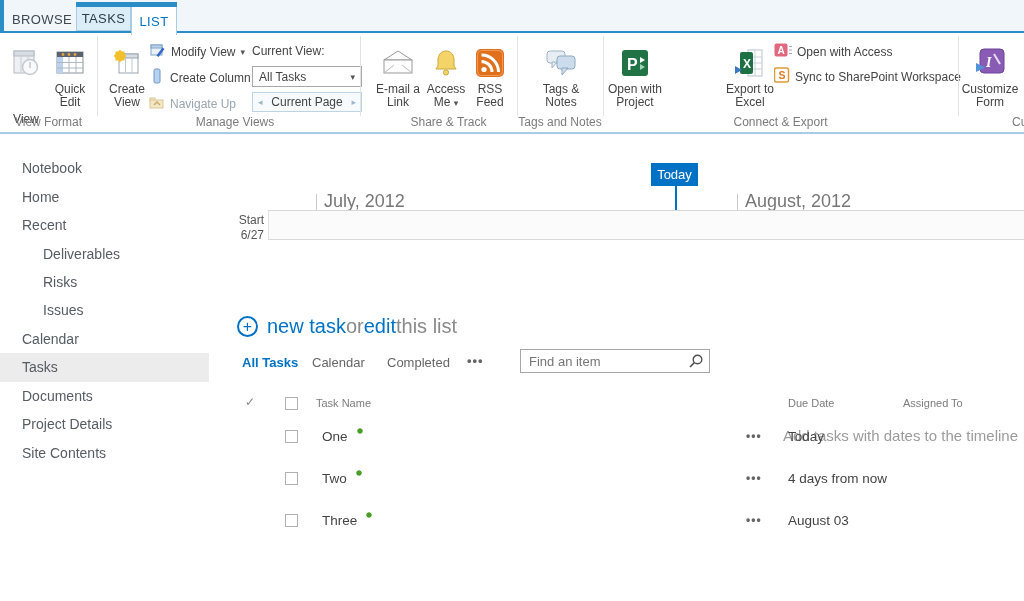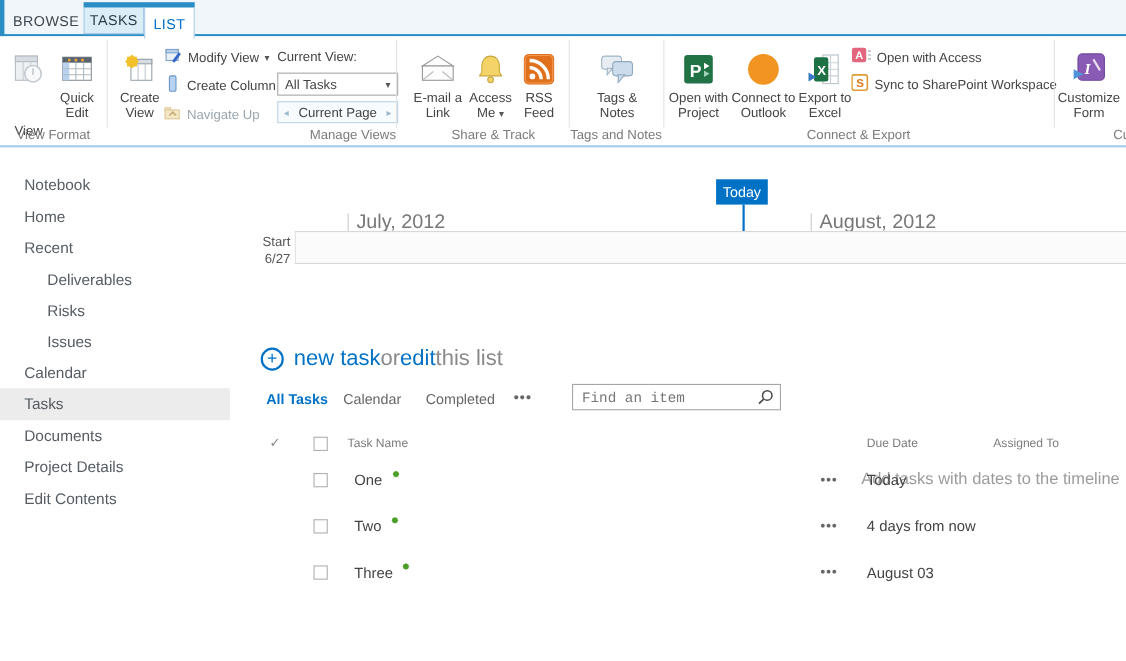--- a/index.html
+++ b/index.html
@@ -67,21 +67,21 @@
                  margin-right:9px; cursor:pointer; }
   .lnk { color:#0072c6; cursor:pointer; }
   .view-link { position:absolute; top:355px; font-size:13px; cursor:pointer; }
   .view-link.sel { color:#0072c6; font-weight:bold; }
   .view-link.plain { color:#666; }
   .view-dots { position:absolute; top:353px; left:467px; font-size:13px; font-weight:bold;
                letter-spacing:1px; color:#666; cursor:pointer; }
   .searchbox { position:absolute; left:520px; top:349px; width:190px; height:24px; background:#fff;
                border:1px solid #a6a6a6; }
   .searchbox input { position:absolute; left:0; top:0; width:162px; height:22px; border:none; outline:none;
-               padding:0 0 0 8px; font-size:13px; color:#444; font-family:Liberation Mono, monospace;
+               padding:0 0 0 8px; font-size:13px; color:#444; font-family:Liberation Sans, sans-serif;
                background:transparent; }
   .searchbox input::placeholder { color:#767676; opacity:1; }
   .mag { position:absolute; right:5px; top:3px; cursor:pointer; }
 
   
   .cell { position:absolute; white-space:nowrap; }
   .th { font-size:11px; color:#7c7c7c; cursor:pointer; }
   .check-all { position:absolute; left:245px; top:395px; font-size:12px; color:#8a8a8a; cursor:pointer; }
   .cbx { position:absolute; left:285px; width:13px; height:13px; border:1px solid #b0b0b0;
          background:#fff; cursor:pointer; }
@@ -187,21 +187,21 @@
     <div class="dropdown">
       <span>All Tasks</span>
       <span class="caret">▾</span>
     </div>
     <div class="pager">
       <span class="caret">◂</span>
       <span>Current Page</span>
       <span class="caret">▸</span>
     </div>
     <div class="rsep" style="left:360px;"></div>
-    <div class="rgroup-label" style="left:110px;width:250px;text-align:right;">Manage Views</div>
+    <div class="rgroup-label" style="left:110px;width:250px;">Manage Views</div>
 
     <div class="rbtn-lg" style="left:370px;width:56px;">
       <span class="ric">
         <svg width="34" height="28" viewBox="0 0 34 28">
           <polygon points="3,11 17,2 31,11" fill="#fdfdfd" stroke="#999"></polygon>
           <rect x="3" y="11" width="28" height="13" fill="#fdfdfd" stroke="#999"></rect>
           <polyline points="3,24 13,16" fill="none" stroke="#bbb"></polyline>
           <polyline points="21,16 31,24" fill="none" stroke="#bbb"></polyline>
         </svg>
       </span>
@@ -251,28 +251,20 @@
     <div class="rbtn-lg" style="left:606px;width:58px;">
       <span class="ric">
         <svg width="32" height="32" viewBox="0 0 32 32">
           <rect x="3" y="3" width="26" height="26" rx="3" fill="#217346"></rect>
           <text x="8" y="23" font-size="16" font-weight="bold" fill="#fff" font-family="Liberation Sans,sans-serif">P</text>
           <polygon points="21,10 26,13 21,16" fill="#fff"></polygon>
           <polygon points="21,17 26,20 21,23" fill="#9fd3b6"></polygon>
         </svg>
       </span>
       <span>Open with Project</span>
-    </div>
-    <div class="rbtn-lg" style="left:664px;width:60px;">
-      <span class="ric">
-        <svg width="30" height="30" viewBox="0 0 30 30">
-            <circle cx="15" cy="15" r="14" fill="#f29421"></circle>
-          </svg>
-      </span>
-      <span>Connect to Outlook</span>
     </div>
     <div class="rbtn-lg" style="left:723px;width:54px;">
       <span class="ric">
         <svg width="32" height="30" viewBox="0 0 32 30">
           <rect x="14" y="2" width="14" height="26" fill="#fff" stroke="#b7c3ca"></rect>
           <line x1="14" y1="9" x2="28" y2="9" stroke="#c9d2d8"></line>
             <line x1="14" y1="15" x2="28" y2="15" stroke="#c9d2d8"></line>
             <line x1="14" y1="21" x2="28" y2="21" stroke="#c9d2d8"></line>
           <line x1="21" y1="2" x2="21" y2="28" stroke="#c9d2d8"></line>
           <rect x="6" y="4" width="13" height="22" rx="2" fill="#1e7145"></rect>
@@ -324,21 +316,21 @@
     <div class="nav-item">Notebook</div>
     <div class="nav-item">Home</div>
     <div class="nav-item">Recent</div>
     <div class="nav-item indent">Deliverables</div>
     <div class="nav-item indent">Risks</div>
     <div class="nav-item indent">Issues</div>
     <div class="nav-item">Calendar</div>
     <div class="nav-item selected">Tasks</div>
     <div class="nav-item">Documents</div>
     <div class="nav-item">Project Details</div>
-    <div class="nav-item">Edit Contents</div>
+    <div class="nav-item">Site Contents</div>
   </div>
 
   <div class="today-badge">Today</div>
   <div class="today-line"></div>
   <div class="tl-start">
     <div>Start</div>
     <div>6/27</div>
   </div>
   <div class="tl-tick" style="left:316px;"></div>
   <div class="tl-month" style="left:324px;">July, 2012</div>

